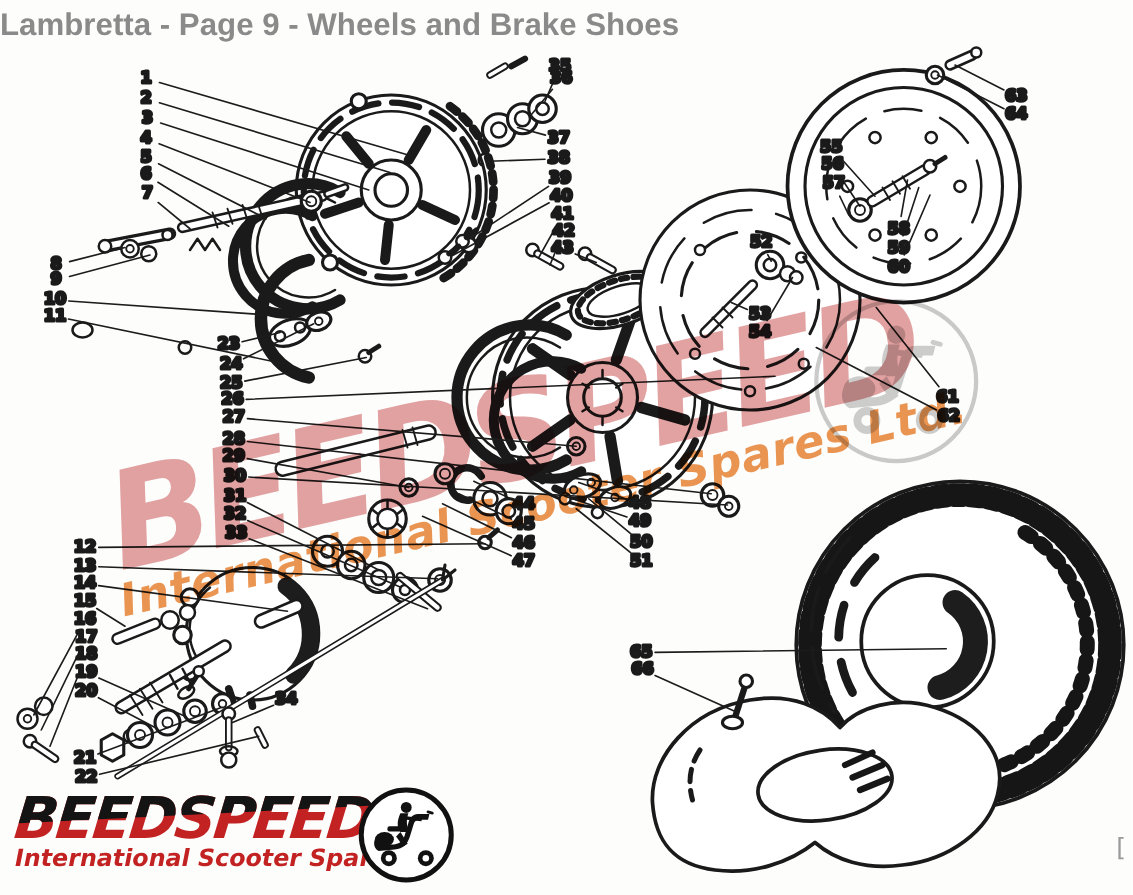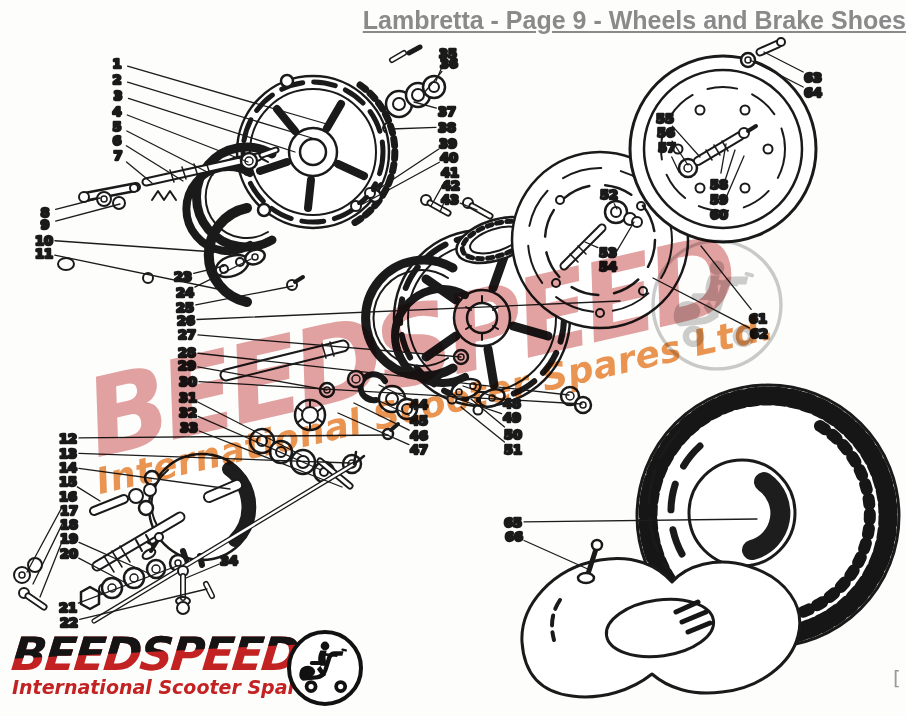--- a/index.html
+++ b/index.html
@@ -1,19 +1,19 @@
 <!DOCTYPE html>
 <html style="--logo-red: #c32222; --logo-black: #141414; --watermark-pink: rgba(200,70,70,0.5); --watermark-orange: rgba(232,134,58,0.88); --title-gray: #8a8a8a; --ink: #1a1a1a; --stamp-gray: #c6c6c6;"><head>
 <meta charset="utf-8">
 <style>
   html,body{margin:0;padding:0;}
   body{width:906px;height:716px;position:relative;background:#fdfdfc;overflow:hidden;
        font-family:"Liberation Sans", sans-serif;}
-  .title{position:absolute;top:6px;left:0;right:0;text-align:right;
-         font:700 25px "Liberation Sans", sans-serif;color:var(--title-gray,#8a8a8a);text-decoration:underline;}
+  .title{position:absolute;top:6px;left:0;right:0;text-align:left;
+         font:700 25px "Liberation Sans", sans-serif;color:var(--title-gray,#8a8a8a);}
   svg.diagram{position:absolute;left:0;top:0;width:906px;height:716px;}
   #labels-layer line{stroke:#1c1c1c;stroke-width:1.3px;}
   #labels-layer text{font:700 13px "DejaVu Sans", sans-serif;fill:#1c1c1c;
                      text-anchor:middle;dominant-baseline:central;}
   .wm{position:absolute;white-space:nowrap;pointer-events:none;mix-blend-mode:multiply;}
   .wm-brand{left:74px;top:360px;font:900 108px "DejaVu Sans", sans-serif;
             font-style:italic;letter-spacing:-6px;transform:rotate(-13deg);
             transform-origin:0 0;color:var(--watermark-pink,rgba(200,70,70,.5));}
   .wm-tagline{left:92px;top:462px;font:700 36px "DejaVu Sans", sans-serif;
               font-style:italic;letter-spacing:.5px;transform:rotate(-13deg);

